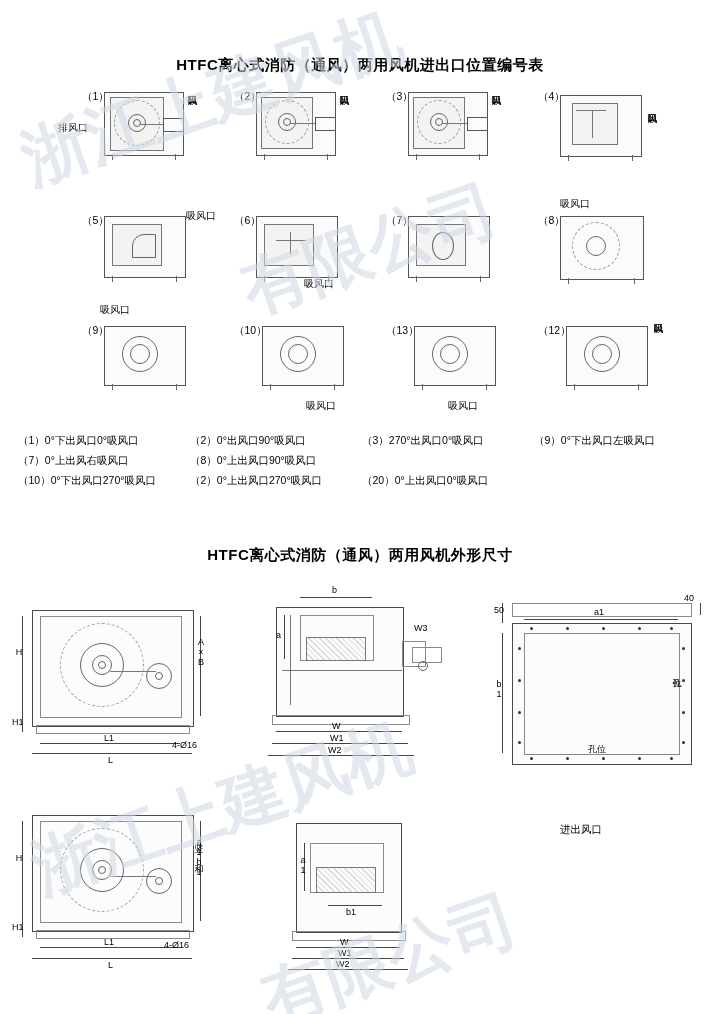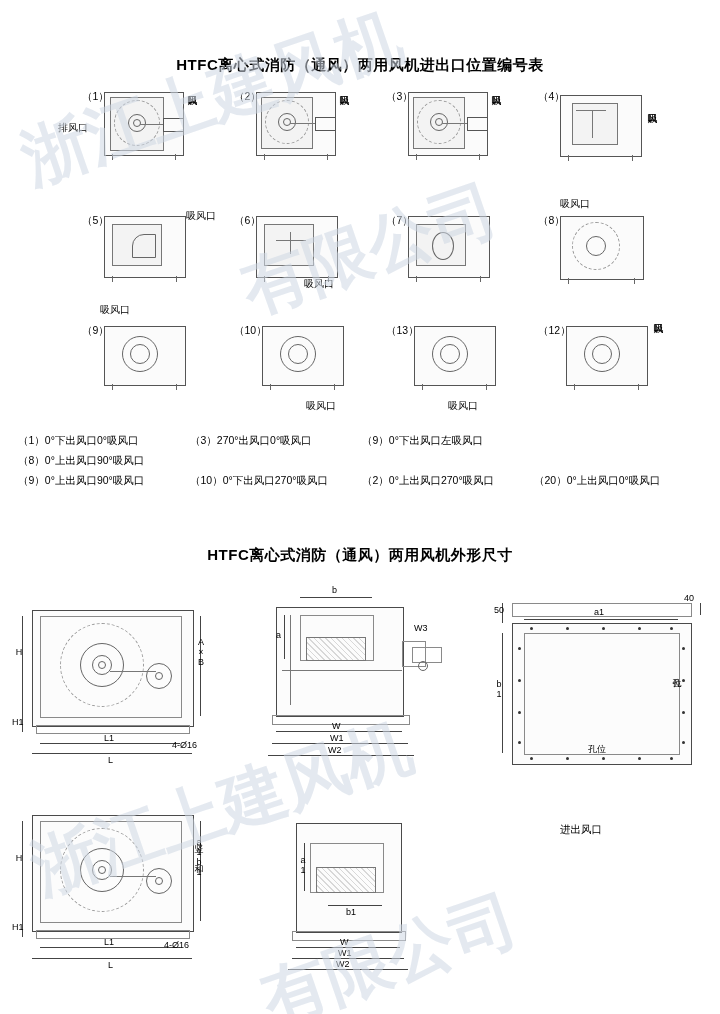--- a/index.html
+++ b/index.html
@@ -227,28 +227,29 @@
   <div class="circ" style="left:584px;top:336px;width:34px;height:34px;"></div>
   <div class="circ" style="left:592px;top:344px;width:18px;height:18px;"></div>
   <div class="leg" style="left:574px;top:384px;"></div>
   <div class="leg" style="left:638px;top:384px;"></div>
   <div class="lbl vert" style="left:652px;top:316px;">吸风口</div>
 </div>
 
 <div class="legend">
   <div class="row">
     <div class="cell">（1）0°下出风口0°吸风口</div>
+    <div class="cell">（2）0°出风口90°吸风口</div>
     <div class="cell">（3）270°出风口0°吸风口</div>
     <div class="cell">（9）0°下出风口左吸风口</div>
   </div>
   <div class="row">
+    <div class="cell">（7）0°上出风右吸风口</div>
     <div class="cell">（8）0°上出风口90°吸风口</div>
   </div>
   <div class="row">
-    <div class="cell">（9）0°上出风口90°吸风口</div>
     <div class="cell">（10）0°下出风口270°吸风口</div>
     <div class="cell">（2）0°上出风口270°吸风口</div>
     <div class="cell">（20）0°上出风口0°吸风口</div>
   </div>
 </div>
 
 <div class="title" id="title2">HTFC离心式消防（通风）两用风机外形尺寸</div>
 
 <div class="dimwrap">
 

